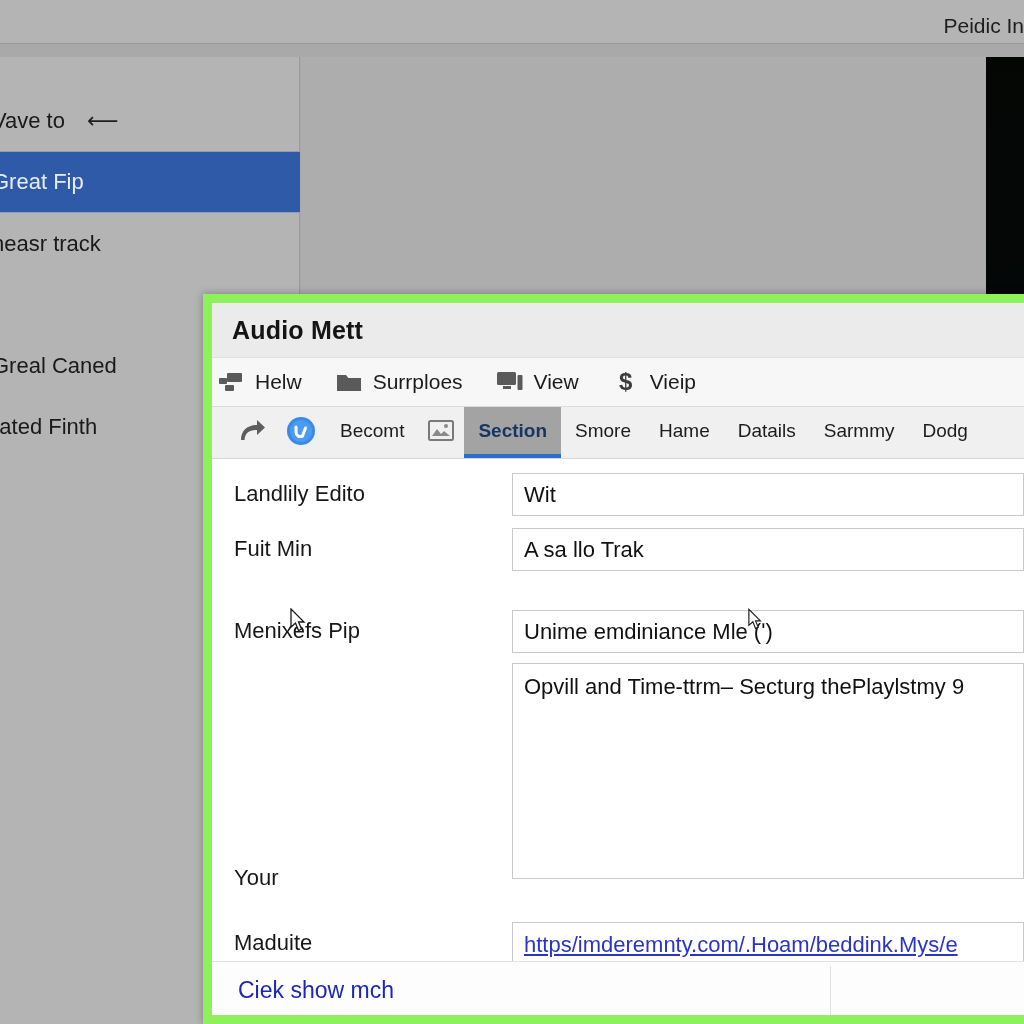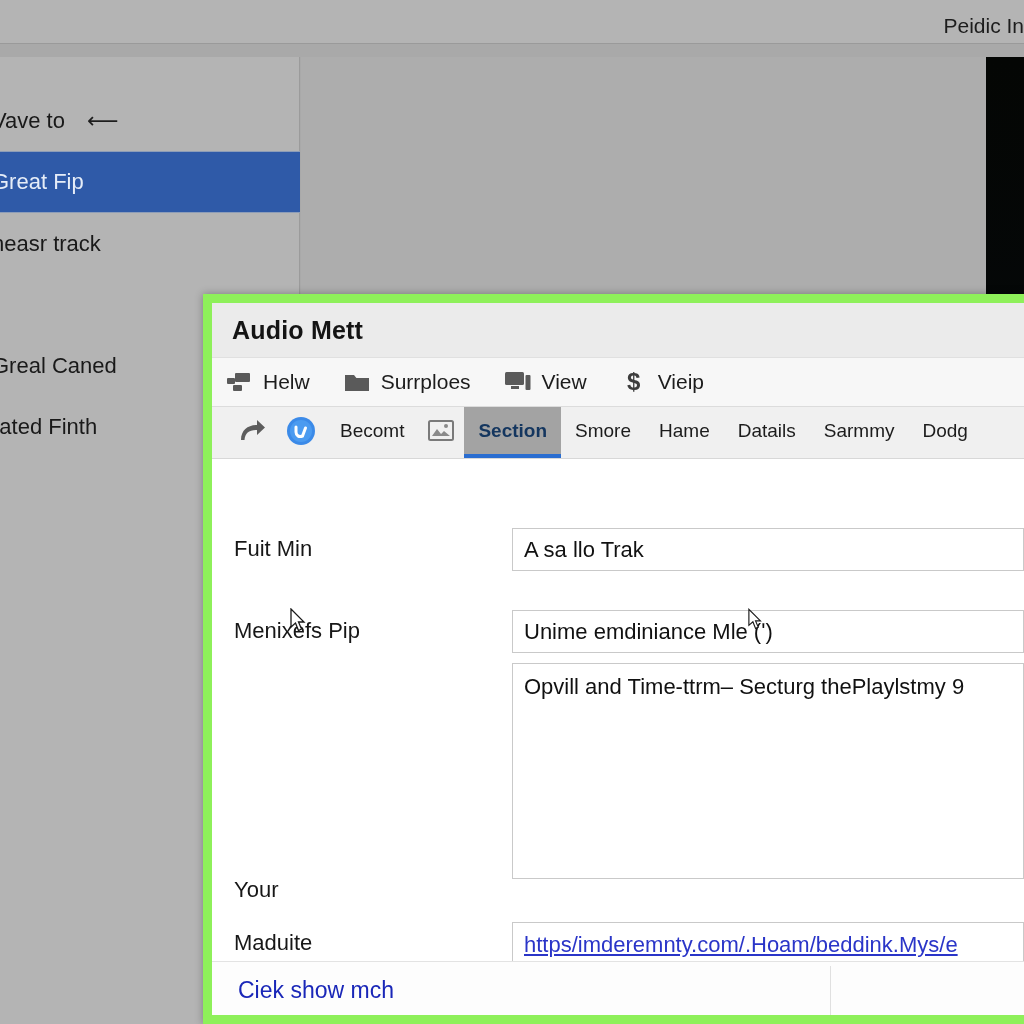--- a/index.html
+++ b/index.html
@@ -77,21 +77,21 @@
     background: #ebebeb;
     font-size: 25px; font-weight: bold; color: #141414;
     letter-spacing: 0.2px;
   }
 
   .dlg-toolbar {
     height: 50px; display: flex; align-items: center;
     background: #f7f7f7;
     border-top: 1px solid #e0e0e0;
     border-bottom: 1px solid #dcdcdc;
-    padding-left: 14px;
+    padding-left: 6px;
   }
   .tb-item {
     display: flex; align-items: center; gap: 11px;
     margin-right: 34px;
     font-size: 21px; color: #1c1c1c; white-space: nowrap;
   }
   .tb-icon { display: inline-flex; align-items: center; justify-content: center; width: 26px; height: 24px; }
 
   .dlg-tabs {
     height: 52px; display: flex; align-items: stretch;
@@ -297,37 +297,43 @@
           <span>Sarmmy</span>
         </div>
         <div class="tab">
           <span>Dodg</span>
         </div>
 
       </div>
 
       <div class="dlg-body">
 
+        <div class="frow" style="top:14px;">
+          <div class="flabel">Landlily Edito</div>
+          <div class="fctl">
+            <div class="txt-input">Wit</div>
+          </div>
+        </div>
 
         <div class="frow" style="top:69px;">
           <div class="flabel">Fuit Min</div>
           <div class="fctl">
             <div class="txt-input">A sa llo Trak</div>
           </div>
         </div>
 
         <div class="frow" style="top:151px;">
           <div class="flabel">Menixefs Pip</div>
           <div class="fctl">
             <div class="txt-input">Unime emdiniance Mle (ʹ)</div>
             <div class="txt-area">Opvill and Time-ttrm– Secturg thePlaylstmy 9</div>
           </div>
         </div>
 
-        <div class="frow" style="top:398px;margin-top:12px;">
+        <div class="frow" style="top:398px;">
           <div class="flabel">Your</div>
         </div>
 
         <div class="frow" style="top:456px;margin-top:7px;">
           <div class="flabel">Maduite</div>
           <div class="fctl">
             <div class="link-box">
               <a href="#">https/imderemnty.com/.Hoam/beddink.Mys/e</a>
             </div>
           </div>

